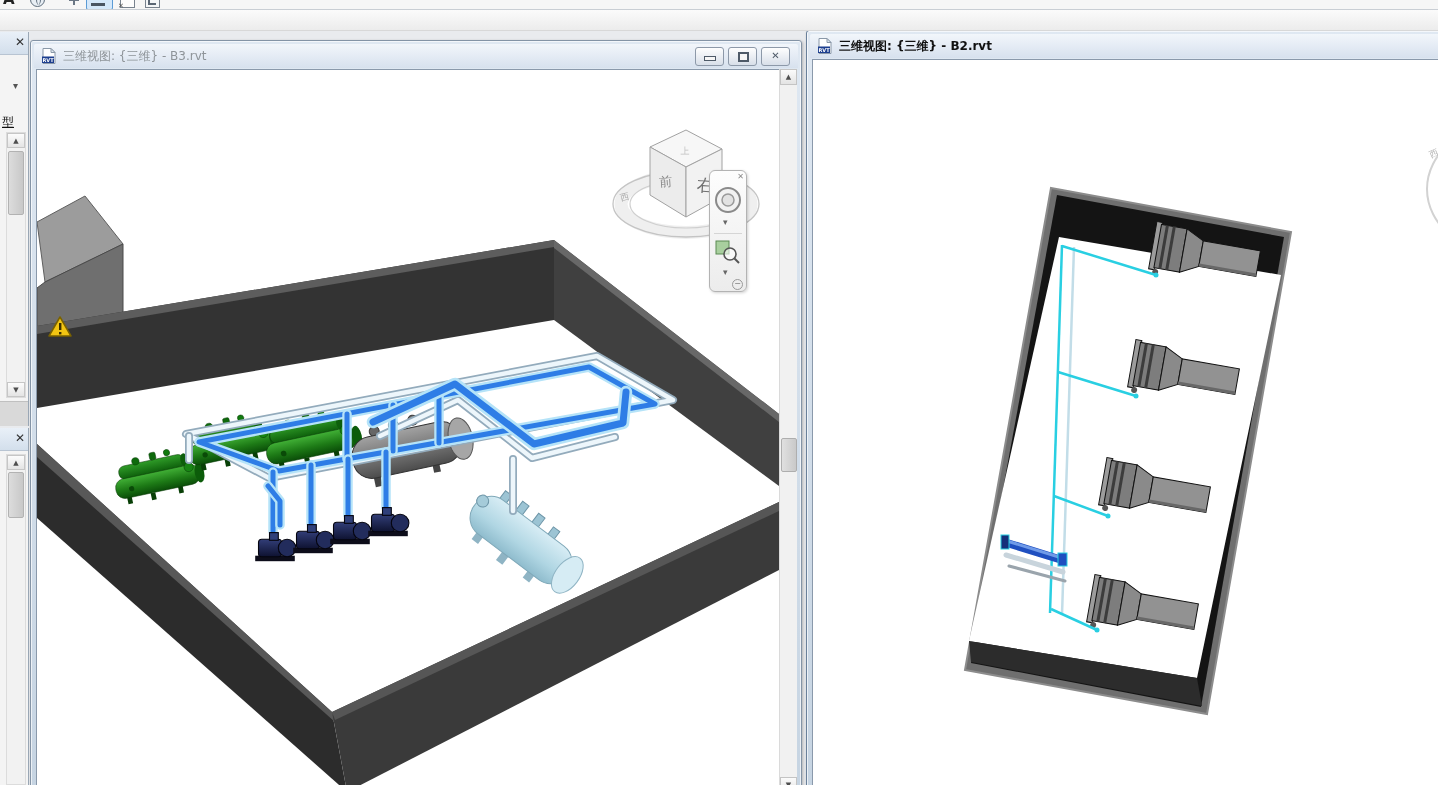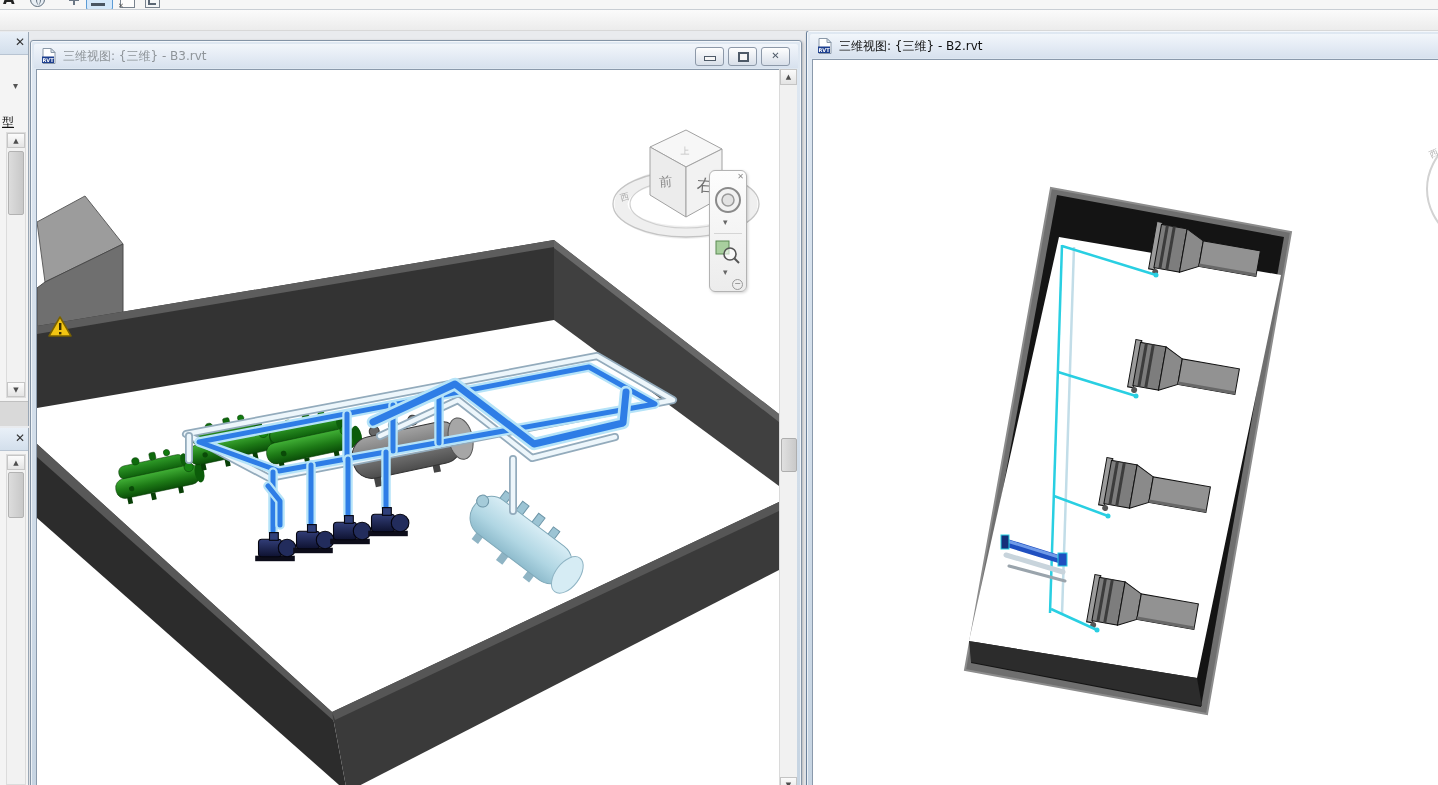--- a/index.html
+++ b/index.html
@@ -32,21 +32,21 @@
   .sb-arrow{position:absolute;left:0;width:100%;text-align:center;font-size:7px;color:#4e4e4e;background:linear-gradient(#fcfcfc,#e4e4e4);border:1px solid #c6c6c6;box-sizing:border-box;height:15px;line-height:14px;}
   .sb-thumb{position:absolute;left:1px;width:14px;background:linear-gradient(90deg,#dcdcdc,#c8c8c8);border:1px solid #b2b2b2;border-radius:2px;}
   .pgray{position:absolute;left:0;bottom:0;width:100%;height:24px;background:#d9d9d9;border-top:1px solid #c0c0c0;}
 
   
   .win{position:absolute;border:1px solid #8494a6;border-radius:3px;background:linear-gradient(#dfe8f2,#c6d4e2);box-shadow:inset 0 0 0 1px rgba(255,255,255,.65), 1px 1px 3px rgba(0,0,0,.25);}
   .titlebar{position:absolute;left:3px;right:3px;top:3px;height:24px;display:flex;align-items:center;background:linear-gradient(var(--titlebar-from,#f2f6fb),var(--titlebar-to,#d7e1ee));border-radius:2px 2px 0 0;}
   .ticon{width:16px;height:16px;margin:0 6px 0 7px;flex:0 0 auto;}
   .ttext{font-size:12px;white-space:nowrap;overflow:hidden;}
   .win.inactive .ttext{color:#8e9499;}
-  .win.active .ttext{color:#111;}
+  .win.active .ttext{color:#111;font-weight:bold;}
   .wbtns{margin-left:auto;margin-right:8px;display:flex;gap:4px;}
   .wbtn{width:27px;height:17px;border:1px solid #8d99a9;border-radius:3px;background:linear-gradient(#fefefe,#d8dfe9);position:relative;}
   .wbtn.min:after{content:"";position:absolute;left:8px;top:8px;width:10px;height:3px;background:#f6f6f6;border:1px solid #4e5a68;}
   .wbtn.rest:after{content:"";position:absolute;left:9px;top:4px;width:7px;height:6px;background:#f6f6f6;border:2px solid #4e5a68;}
   .wbtn.cls{text-align:center;font-size:10px;font-weight:bold;color:#4e5a68;line-height:16px;}
   .client{position:absolute;background:#fff;border:1px solid #8a99ab;overflow:hidden;}
   .vscroll{position:absolute;width:17px;background:#f1f1f1;border-left:1px solid #dadada;}
   .vs-btn{position:absolute;left:0;width:100%;height:16px;background:linear-gradient(#fbfbfb,#e3e3e3);border:1px solid #c4c4c4;box-sizing:border-box;text-align:center;font-size:7px;color:#4e4e4e;line-height:15px;}
   .vs-thumb{position:absolute;left:1px;width:14px;height:32px;background:linear-gradient(90deg,#e0e0e0,#c9c9c9);border:1px solid #aeaeae;border-radius:2px;}
 

